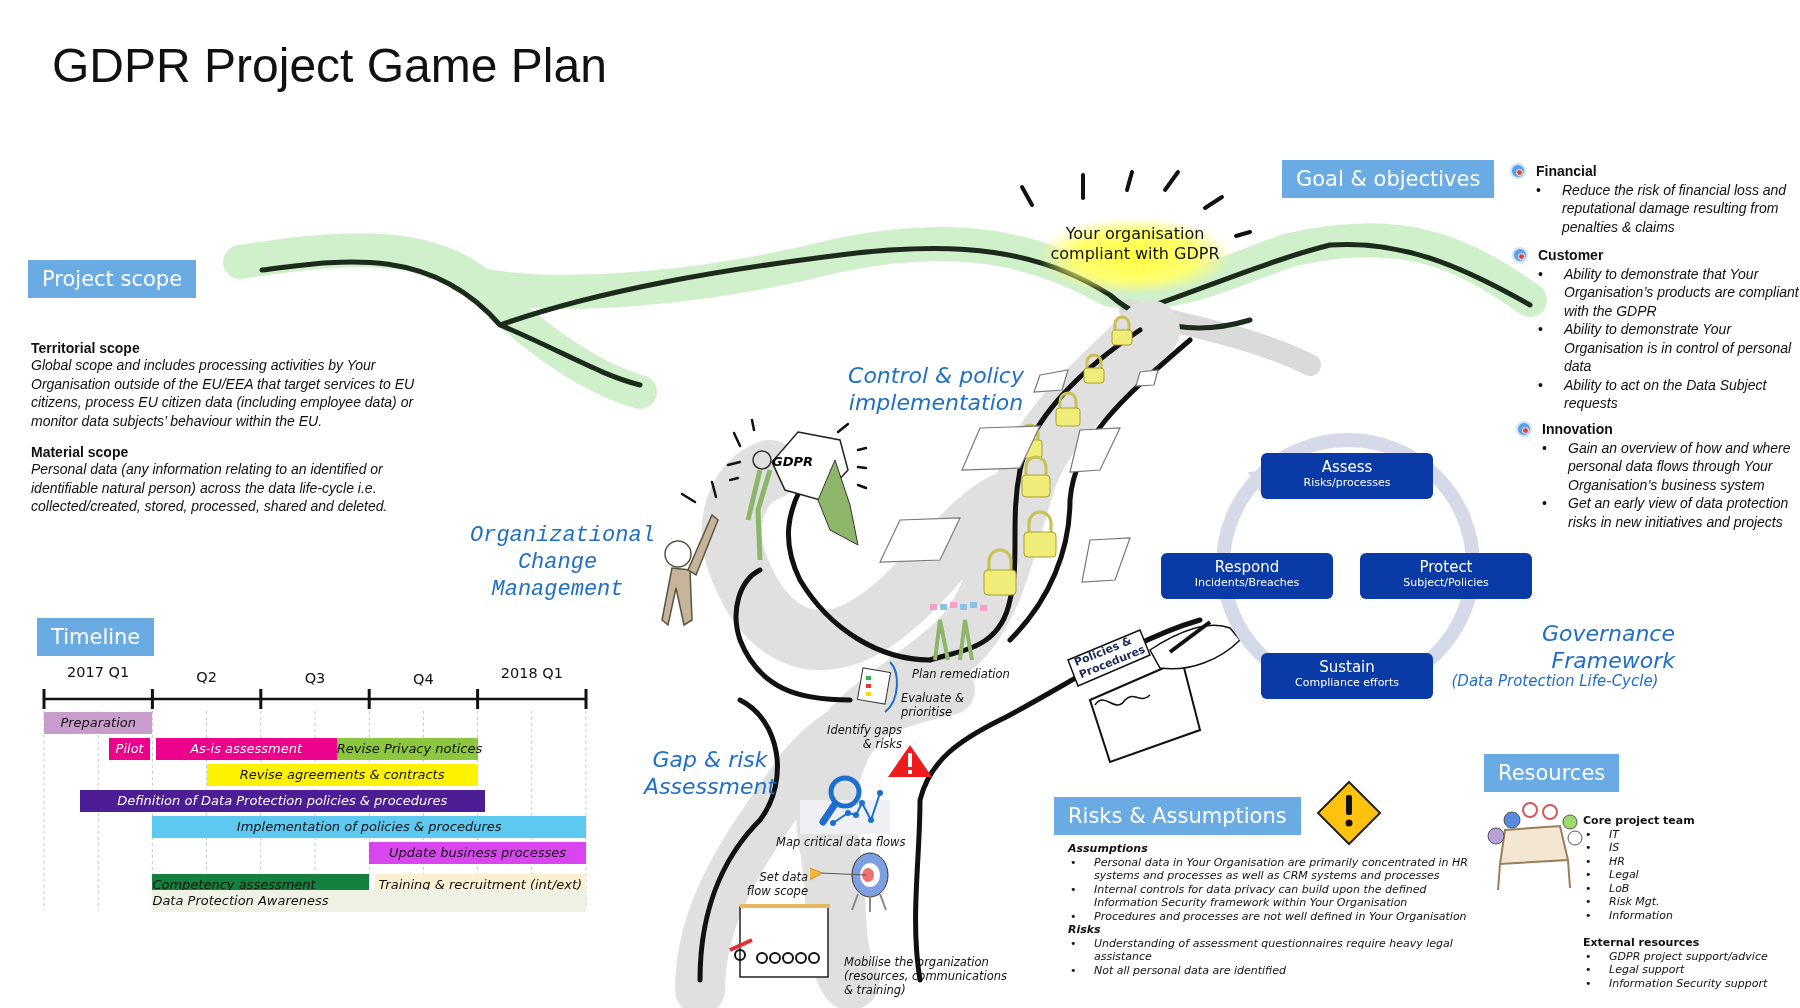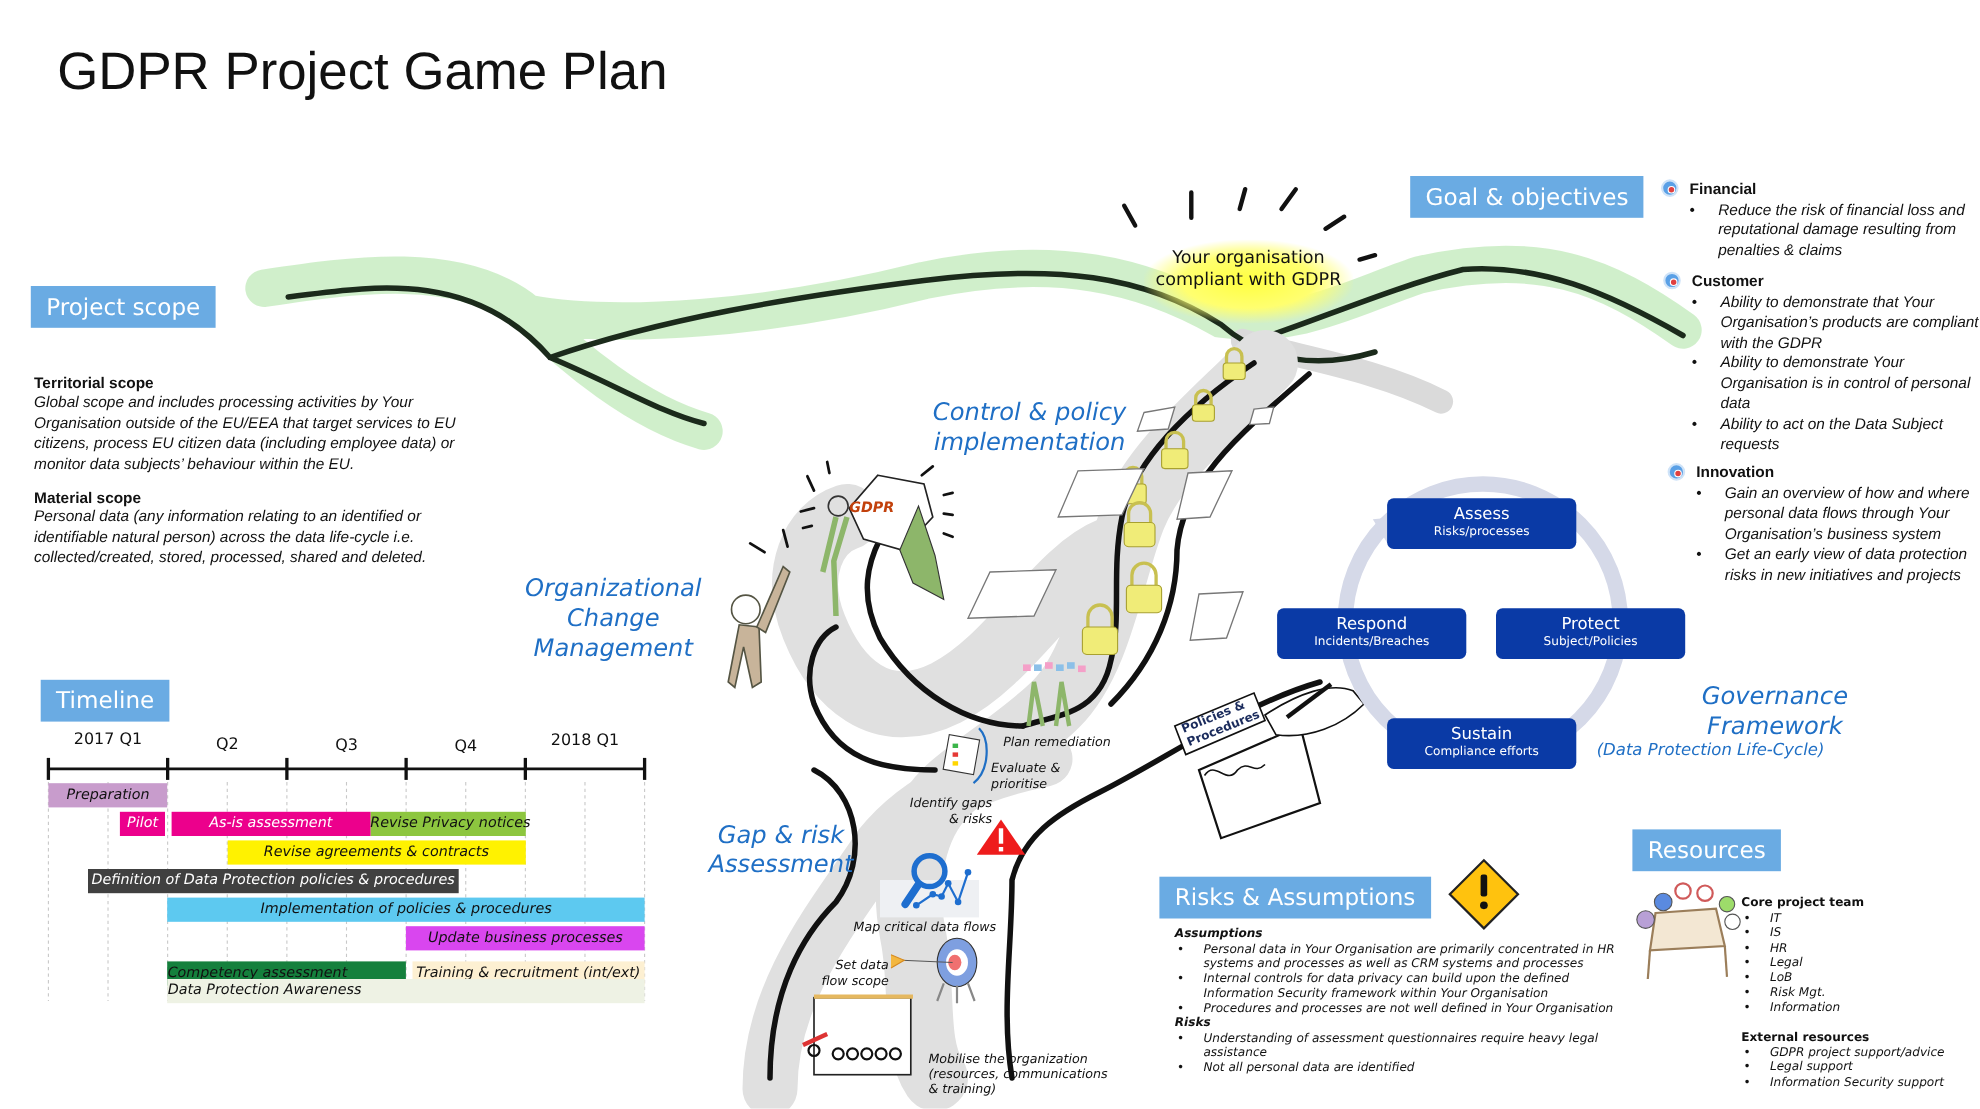--- a/index.html
+++ b/index.html
@@ -273,24 +273,24 @@
       <span class="target-ic"></span>
       <span>Innovation</span>
     </div>
   <ul class="obj-list">
     <li>Gain an overview of how and where personal data flows through Your Organisation’s business system</li>
     <li>Get an early view of data protection risks in new initiatives and projects</li>
   </ul>
 </div>
 
 <div class="blue-label" style="left:826px;top:362px;width:220px;">Control &amp; policy implementation</div>
-<div class="blue-label" style="left:470px;top:522px;width:175px;">Organizational Change Management</div>
+<div class="blue-label" style="left:470px;top:522px;width:175px;font-family:Liberation Mono, monospace;">Organizational Change Management</div>
 <div class="blue-label" style="left:630px;top:746px;width:160px;">Gap &amp; risk Assessment</div>
 
-<div class="abs" style="left:772px;top:454px;font-weight:bold;font-style:italic;font-size:13px;color:#c2410c;">GDPR</div>
+<div class="abs" style="left:772px;top:454px;font-weight:bold;font-style:italic;font-size:13px;color:#000000;">GDPR</div>
 <div class="abs" style="left:1074px;top:640px;width:86px;font-weight:bold;font-size:11px;line-height:13px;color:#1a2b5c;transform:rotate(-22deg);">Policies &amp; Procedures</div>
 
 <div class="small-label" style="left:912px;top:667px;">Plan remediation</div>
 <div class="small-label" style="left:901px;top:691px;width:80px;">Evaluate &amp; prioritise</div>
 <div class="small-label" style="left:820px;top:723px;width:82px;text-align:right;">Identify gaps &amp; risks</div>
 <div class="small-label" style="left:776px;top:835px;">Map critical data flows</div>
 <div class="small-label" style="left:744px;top:870px;width:64px;text-align:right;">Set data flow scope</div>
 <div class="small-label" style="left:844px;top:955px;width:175px;">Mobilise the organization (resources, communications &amp; training)</div>
 
 <div class="cycle-box" style="left:1261px;top:453px;">
@@ -302,21 +302,21 @@
   <div class="s">Subject/Policies</div>
 </div>
 <div class="cycle-box" style="left:1261px;top:653px;">
   <div class="t">Sustain</div>
   <div class="s">Compliance efforts</div>
 </div>
 <div class="cycle-box" style="left:1161px;top:553px;">
   <div class="t">Respond</div>
   <div class="s">Incidents/Breaches</div>
 </div>
-<div class="blue-label" style="left:1491px;top:620px;width:245px;">Governance Framework</div>
+<div class="blue-label" style="left:1430px;top:620px;width:245px;text-align:right;">Governance Framework</div>
 <div class="blue-label" style="left:1440px;top:672px;width:230px;font-size:15px;line-height:18px;">(Data Protection Life-Cycle)</div>
 
 <div class="ra" style="left:1068px;top:842px;width:420px;">
   <div class="h">Assumptions</div>
   <ul>
     <li>Personal data in Your Organisation are primarily concentrated in HR systems and processes as well as CRM systems and processes</li>
     <li>Internal controls for data privacy can build upon the defined Information Security framework within Your Organisation</li>
     <li>Procedures and processes are not well defined in Your Organisation</li>
   </ul>
   <div class="h">Risks</div>
@@ -369,19 +369,19 @@
 <div class="q-label" style="left: 68.2px; top: 14px;">2017 Q1</div>
     <div class="q-label" style="left: 176.6px; top: 19px;">Q2</div>
     <div class="q-label" style="left: 285px; top: 20px;">Q3</div>
     <div class="q-label" style="left: 393.4px; top: 21px;">Q4</div>
     <div class="q-label" style="left: 501.8px; top: 15px;">2018 Q1</div>
     <div class="bar" style="left: 14px; width: 108.4px; top: 62px; background: rgb(200, 156, 204); color: rgb(17, 17, 17); text-align: center;">Preparation</div>
     <div class="bar" style="left: 79.04px; width: 41.192px; top: 88px; background: rgb(236, 0, 140); color: rgb(255, 255, 255); text-align: center;">Pilot</div>
     <div class="bar" style="left: 125.652px; width: 181.028px; top: 88px; background: rgb(236, 0, 140); color: rgb(255, 255, 255); text-align: center;">As-is assessment</div>
     <div class="bar" style="left: 306.68px; width: 140.92px; top: 88px; background: rgb(141, 198, 63); color: rgb(17, 17, 17); text-align: center;">Revise Privacy notices</div>
     <div class="bar" style="left: 176.6px; width: 271px; top: 114px; background: rgb(255, 242, 0); color: rgb(17, 17, 17); text-align: center;">Revise agreements &amp; contracts</div>
-    <div class="bar" style="left: 49.772px; width: 337px; top: 140px; background: #404040; color: rgb(255, 255, 255); text-align: center;">Definition of Data Protection policies &amp; procedures</div>
+    <div class="bar" style="left: 49.772px; width: 405px; top: 140px; background: #4c1d95; color: rgb(255, 255, 255); text-align: center;">Definition of Data Protection policies &amp; procedures</div>
     <div class="bar" style="left: 122.4px; width: 433.6px; top: 166px; background: rgb(93, 201, 240); color: rgb(17, 17, 17); text-align: center;">Implementation of policies &amp; procedures</div>
     <div class="bar" style="left: 339.2px; width: 216.8px; top: 192px; background: #d946ef; color: rgb(17, 17, 17); text-align: center;">Update business processes</div>
     <div class="bar" style="left: 122.4px; width: 216.8px; top: 224px; background: #15803d; color: rgb(17, 17, 17); ">Competency assessment</div>
     <div class="bar" style="left: 344.62px; width: 211.38px; top: 224px; background: rgb(253, 240, 210); color: rgb(17, 17, 17); text-align: center;">Training &amp; recruitment (int/ext)</div>
     <div class="bar" style="left: 122.4px; width: 433.6px; top: 240px; background: rgb(238, 242, 228); color: rgb(17, 17, 17); text-align: left;">Data Protection Awareness</div>
   </div>
 
 </body></html>

